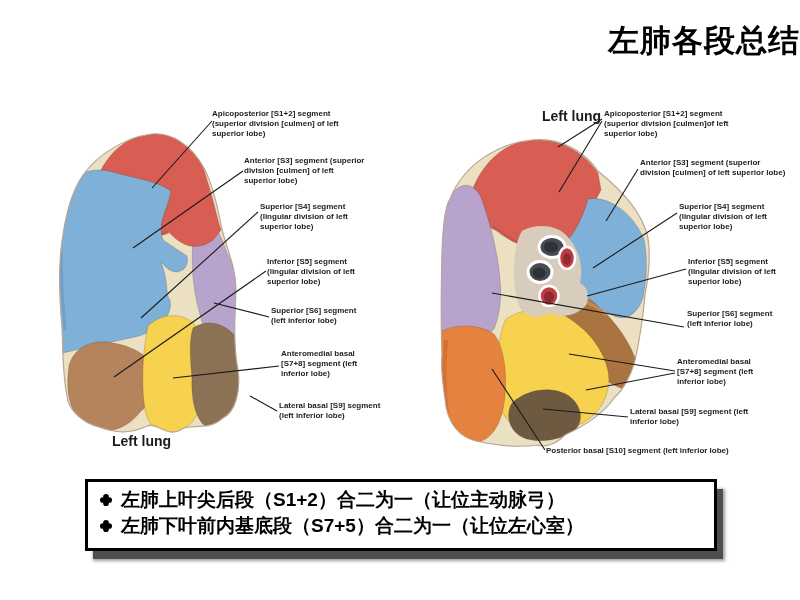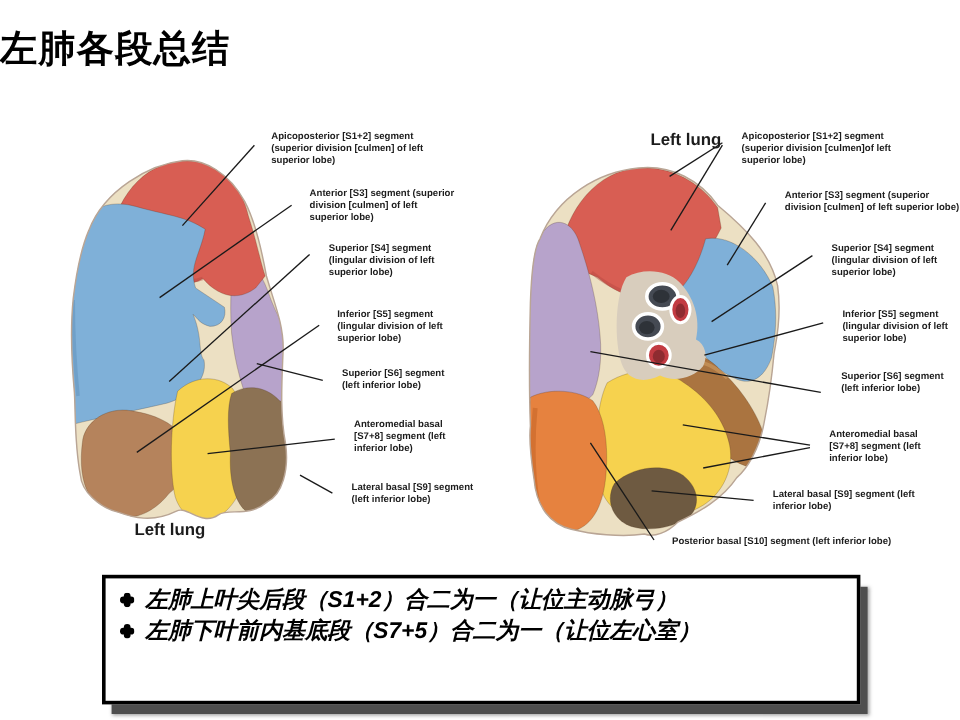--- a/index.html
+++ b/index.html
@@ -1,31 +1,31 @@
 <!DOCTYPE html>
 <html><head>
 <meta charset="utf-8">
 <style>
   html,body{margin:0;padding:0;}
   body{width:800px;height:600px;background:#ffffff;position:relative;overflow:hidden;
        font-family:"Liberation Sans","DejaVu Sans",sans-serif;}
   .slide{position:absolute;inset:0;width:800px;height:600px;}
-  .page-title{position:absolute;top:20px;left:0;width:800px;text-align:left;
+  .page-title{position:absolute;top:20px;left:0;width:800px;text-align:right;
       font-size:31px;font-weight:bold;color:#000;letter-spacing:1px;}
   .fig{position:absolute;}
   .seg{stroke:rgba(70,45,25,.25);stroke-width:.8;}
   .seg-label{position:absolute;font-size:8px;font-weight:bold;color:#1c1c1c;
-      line-height:10px;z-index:6;letter-spacing:0;margin-left:14px;}
+      line-height:10px;z-index:6;letter-spacing:0;}
   .fig-caption{position:absolute;font-size:14px;font-weight:bold;color:#1c1c1c;z-index:6;}
   .leader-overlay{position:absolute;left:0;top:0;z-index:5;pointer-events:none;}
   .leader-overlay line{stroke:#1a1a1a;stroke-width:1.1;}
-  .notes-box{position:absolute;left:85px;top:479px;width:632px;height:108px;
+  .notes-box{position:absolute;left:85px;top:479px;width:632px;height:72px;
       border:3px solid #000;background:#fff;box-sizing:border-box;
       box-shadow:7px 9px 0 -1px #4e4e4e, 8px 10px 3px rgba(60,60,60,.5);
-      padding:5px 12px;z-index:7;font-style:italic;}
+      padding:5px 12px;z-index:7;}
   .note-line{display:flex;align-items:center;gap:9px;height:26px;
       font-size:19px;font-weight:bold;color:#000;white-space:nowrap;}
   .bullet-ic{flex:0 0 auto;}
 </style>
 </head>
 <body>
 
 <div class="slide">
 
   <div class="page-title">左肺各段总结</div>

